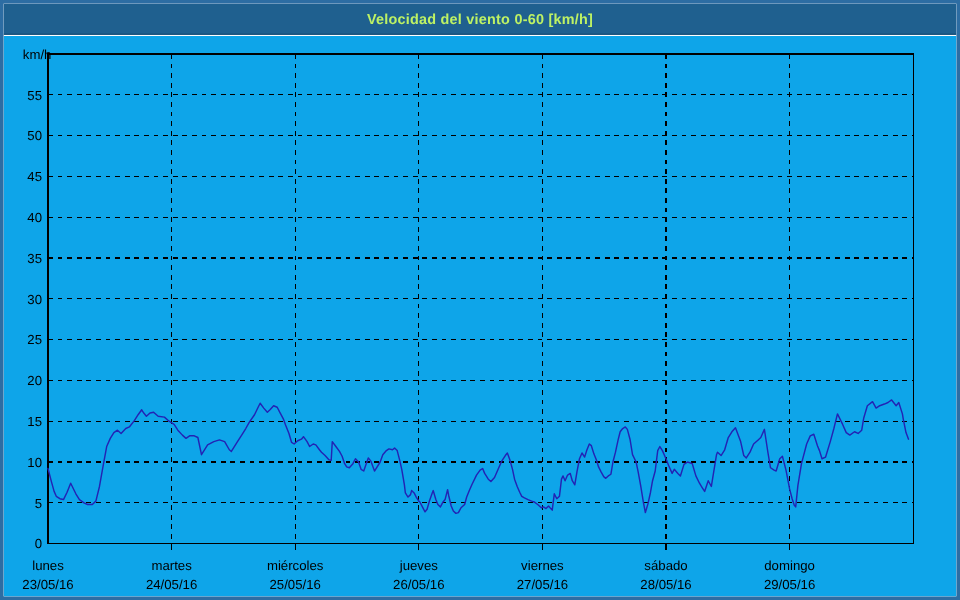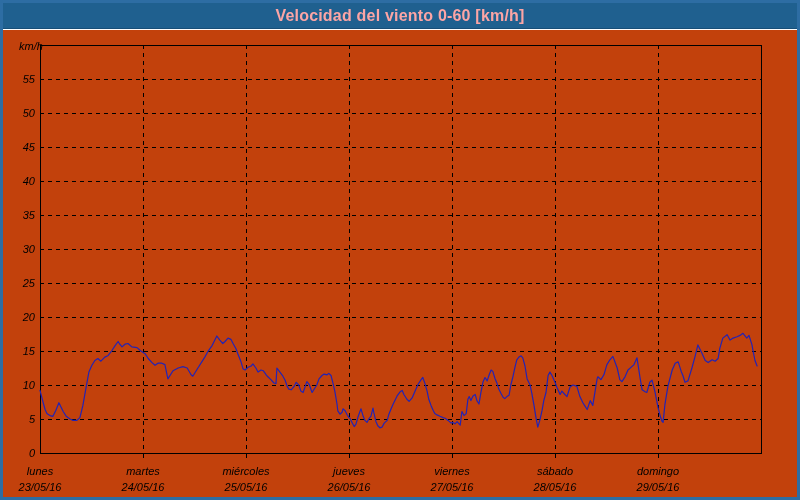--- a/index.html
+++ b/index.html
@@ -12,26 +12,25 @@
     font-family:"Liberation Sans","DejaVu Sans",sans-serif;
     overflow:hidden;
   }
   .titlebar{
     position:absolute;left:0;top:0;right:0;height:26px;
     background:#1f608f;
     border-bottom:1px solid #174e77;
     display:flex;align-items:center;justify-content:center;
   }
   .titlebar span{
-    color:#fca5a5;font-size:16px;font-weight:bold;letter-spacing:0.2px;
+    color:#bef264;font-size:12px;font-weight:bold;letter-spacing:0.2px;
   }
   .chart-area{
     position:absolute;left:0;top:27px;width:794px;height:467px;
-    background:#c2410c;
-    font-style:italic;
+    background:#0ea5e9;
   }
   .ylabel{
     position:absolute;left:16px;top:10px;
     font-size:11px;color:#000;
   }
   svg text{
     font-family:"Liberation Sans","DejaVu Sans",sans-serif;
     font-size:11px;fill:#000;
   }
 </style>

